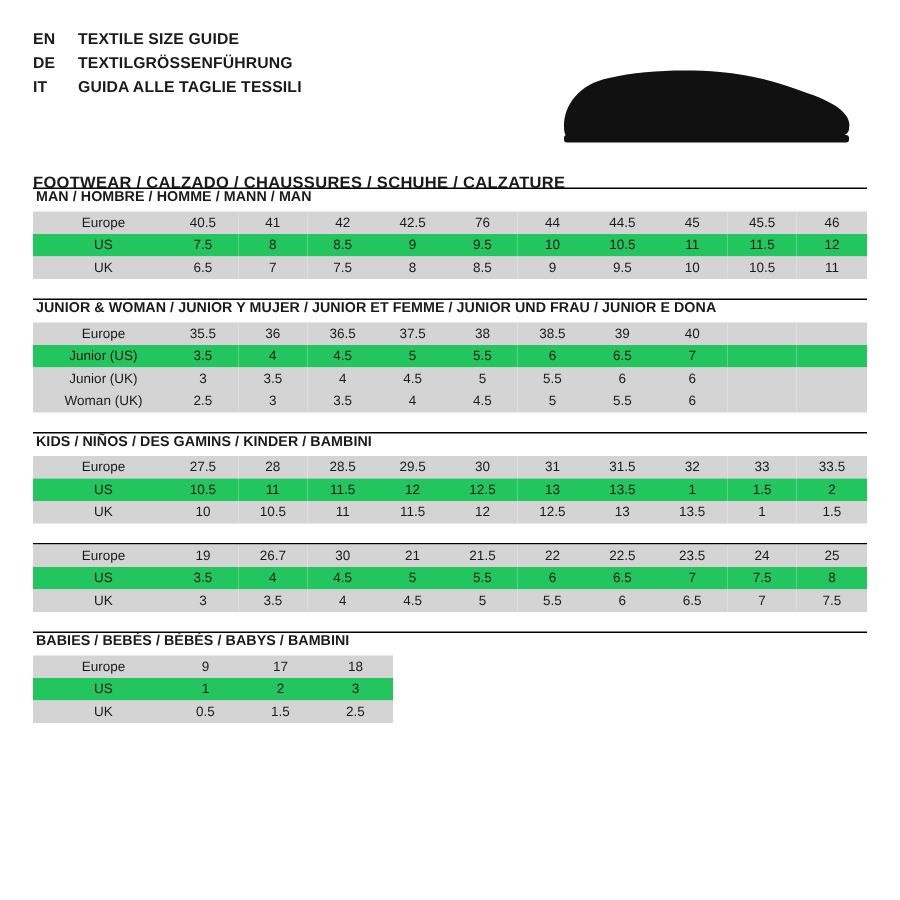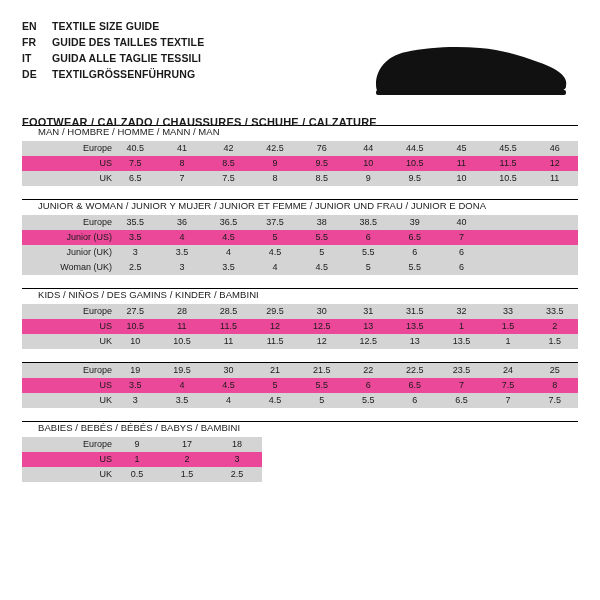--- a/index.html
+++ b/index.html
@@ -64,52 +64,51 @@
     font-weight: bold;
     letter-spacing: 0.2px;
   }
 
   
   .section {
     margin-top: 0;
   }
   .section-title {
     font-size: 9.5px;
-    font-weight: normal;
+    font-weight: bold;
     padding: 0 0 4px 2px;
     letter-spacing: 0.05px;
-    margin-left: 14px;
   }
   table.size-table {
     border-collapse: collapse;
     width: 556px;
     table-layout: fixed;
     font-size: 9px;
   }
   table.size-table.partial {
     width: 240px;
   }
   table.size-table td {
     height: 15px;
     line-height: 15px;
     padding: 0;
     text-align: center;
     font-size: 9px;
     color: #1a1a1a;
   }
   table.size-table td.label {
-    text-align: right;
+    text-align: center;
     padding-left: 4px;
     width: 86px;
   }
   tr.shade td {
     background: #d4d4d4;
   }
   tr.plain td {
-    background: #ec4899;
+    background: #22c55e;
   }
   .sep {
     height: 1px;
     background: #000000;
     width: 556px;
     margin: 0;
   }
   .gap {
     height: 13px;
   }
@@ -123,30 +122,26 @@
 <div class="page">
 
   <div class="header">
 
     <div class="lang-block">
       <div class="lang-row">
         <span class="lang-code">EN</span>
         <span class="lang-text">TEXTILE SIZE GUIDE</span>
       </div>
       <div class="lang-row">
-        <span class="lang-code">FR</span>
-        <span class="lang-text">GUIDE DES TAILLES TEXTILE</span>
+        <span class="lang-code">DE</span>
+        <span class="lang-text">TEXTILGRÖSSENFÜHRUNG</span>
       </div>
       <div class="lang-row">
         <span class="lang-code">IT</span>
         <span class="lang-text">GUIDA ALLE TAGLIE TESSILI</span>
-      </div>
-      <div class="lang-row">
-        <span class="lang-code">DE</span>
-        <span class="lang-text">TEXTILGRÖSSENFÜHRUNG</span>
       </div>
     </div>
 
     <div class="shoe-art">
       <svg viewBox="0 0 200 62" width="200" height="62" aria-hidden="true">
         <path d="M6,44 C6,30 16,16 36,12 C58,7 86,6 110,8 C134,10 152,16 168,22
                  C180,26 190,31 194,37 C197,41 197,46 194,49 L182,52 L10,52
                  C7,52 6,49 6,44 Z" fill="#111111"></path>
         <path d="M150,44 C160,42 172,40 186,40 C192,40 196,42 196,46
                  C196,50 190,52 182,52 L152,52 Z" fill="#111111"></path>
@@ -322,21 +317,21 @@
 
   <div class="gap"></div>
 
   <div class="sep"></div>
   <div class="section">
     <table class="size-table">
       <tbody>
           <tr class="shade">
         <td class="label">Europe</td>
         <td>19</td>
-        <td>19.5</td>
+        <td>26.7</td>
         <td>30</td>
         <td>21</td>
         <td>21.5</td>
         <td>22</td>
         <td>22.5</td>
         <td>23.5</td>
         <td>24</td>
         <td>25</td>
       </tr>
       <tr class="plain">

